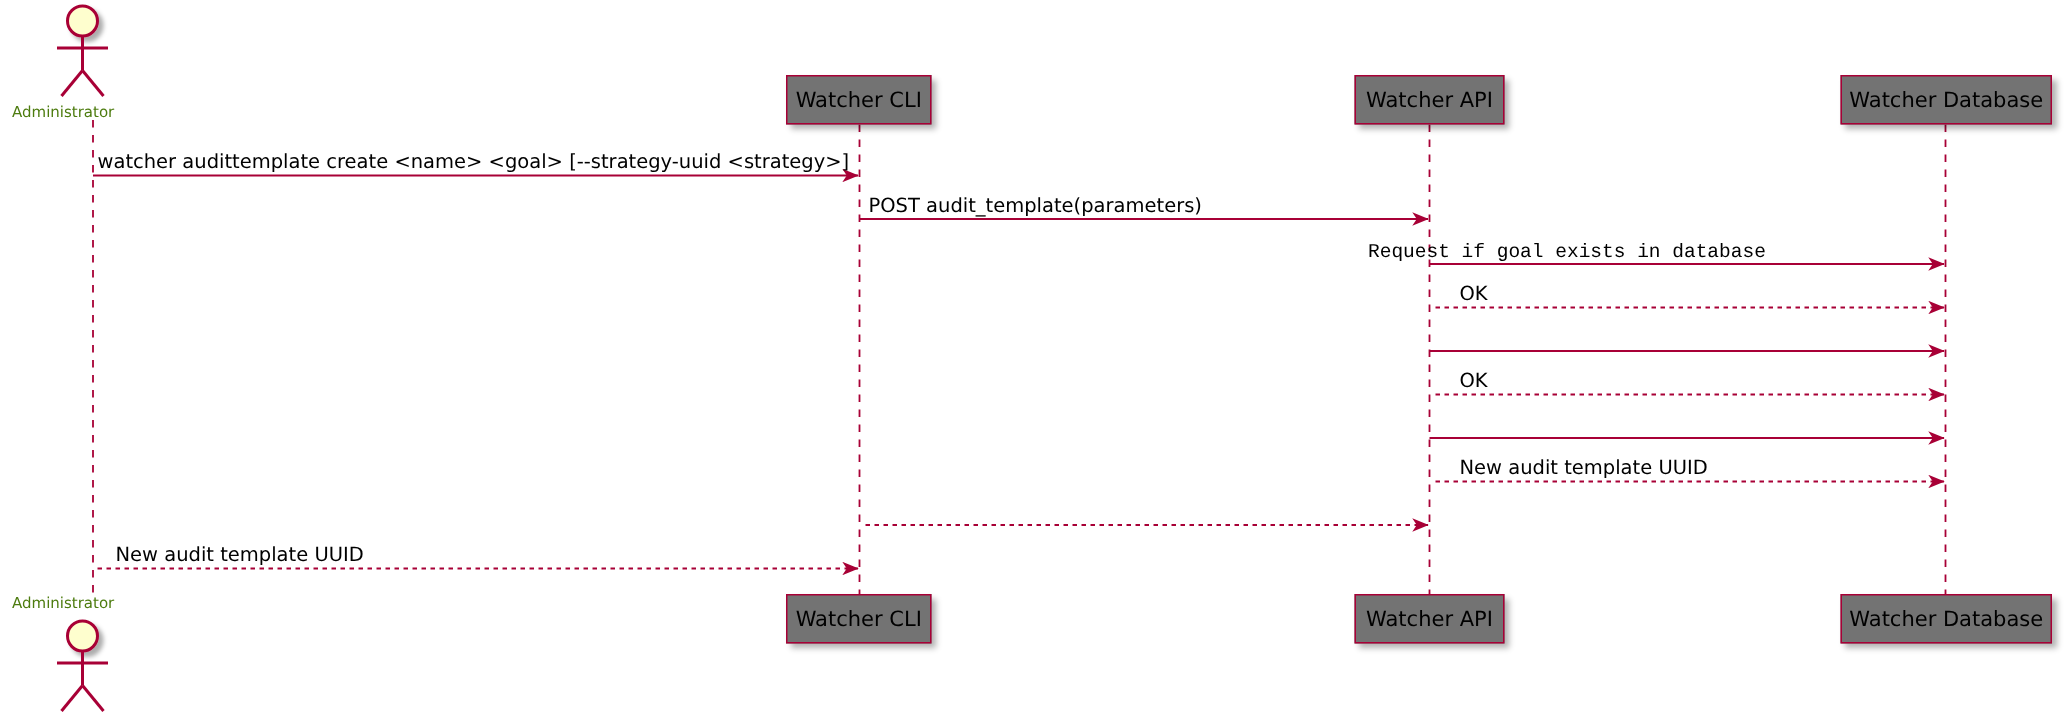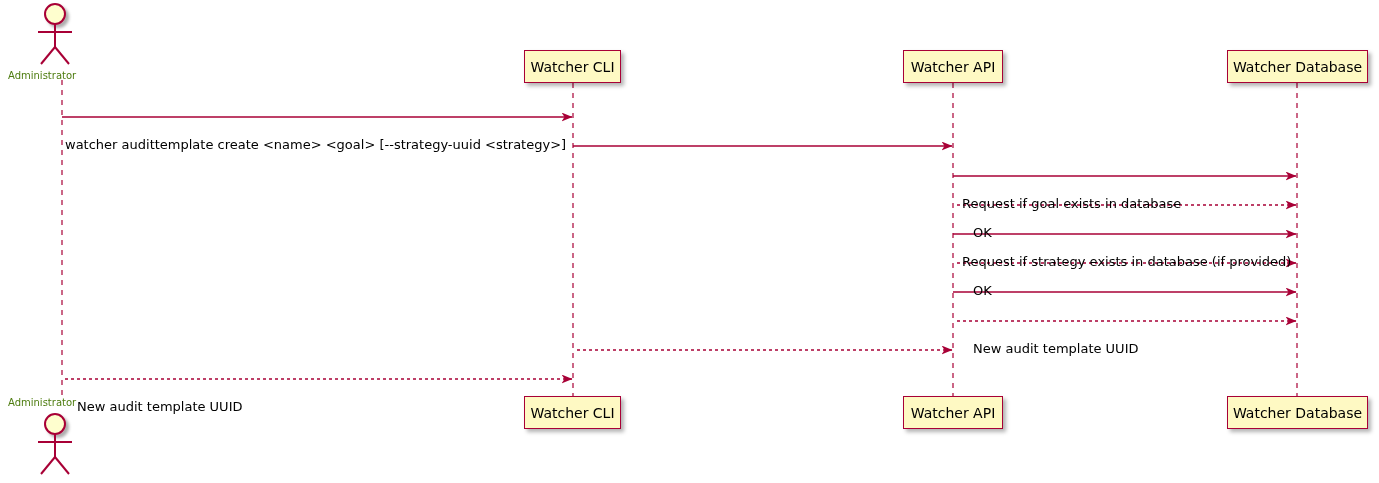--- a/index.html
+++ b/index.html
@@ -20,21 +20,21 @@
   #svg-layer {
     position: absolute;
     left: 0;
     top: 0;
     width: 1379px;
     height: 483px;
   }
   .participant-box {
     position: absolute;
     box-sizing: border-box;
-    background: #fef9c3;
+    background: #737373;
     border: 1.5px solid #A80036;
     box-shadow: 3px 3px 4px rgba(0,0,0,0.30);
     display: flex;
     align-items: center;
     justify-content: center;
     font-size: 14px;
     color: #000000;
     white-space: nowrap;
     line-height: 1;
   }
@@ -44,21 +44,20 @@
     color: #4d7c0f;
     white-space: nowrap;
     line-height: 1;
   }
   .msg-label {
     position: absolute;
     font-size: 13px;
     color: #000000;
     white-space: nowrap;
     line-height: 1;
-    margin-top: 36px;
   }
 </style>
 </head>
 <body>
 
 <div id="diagram">
 
   <svg id="svg-layer" viewBox="0 0 1379 483" xmlns="http://www.w3.org/2000/svg">
     <defs>
       <filter id="shadow" x="-30%" y="-30%" width="180%" height="180%">
@@ -114,20 +113,20 @@
   <div class="participant-box" style="left:1227px;top:50px;width:141px;height:33px;">Watcher Database</div>
 
   <div class="participant-box" style="left:524px;top:396px;width:97px;height:33px;">Watcher CLI</div>
   <div class="participant-box" style="left:903px;top:396px;width:100px;height:33px;">Watcher API</div>
   <div class="participant-box" style="left:1227px;top:396px;width:141px;height:33px;">Watcher Database</div>
 
   <div class="actor-label" style="left:8px;top:71px;">Administrator</div>
   <div class="actor-label" style="left:8px;top:398px;">Administrator</div>
 
   <div class="msg-label" style="left:65px;top:102px;">watcher audittemplate create &lt;name&gt; &lt;goal&gt; [--strategy-uuid &lt;strategy&gt;]</div>
-  <div class="msg-label" style="left:962px;top:161px;">Request if goal exists in database</div>
+  <div class="msg-label" style="left:579px;top:131px;">POST audit_template(parameters)</div>
+  <div class="msg-label" style="left:912px;top:161px;font-family:Liberation Mono, monospace;">Request if goal exists in database</div>
   <div class="msg-label" style="left:973px;top:190px;">OK</div>
-  <div class="msg-label" style="left:962px;top:219px;">Request if strategy exists in database (if provided)</div>
   <div class="msg-label" style="left:973px;top:248px;">OK</div>
   <div class="msg-label" style="left:973px;top:306px;">New audit template UUID</div>
   <div class="msg-label" style="left:77px;top:364px;">New audit template UUID</div>
 
 </div>
 
 </body></html>

